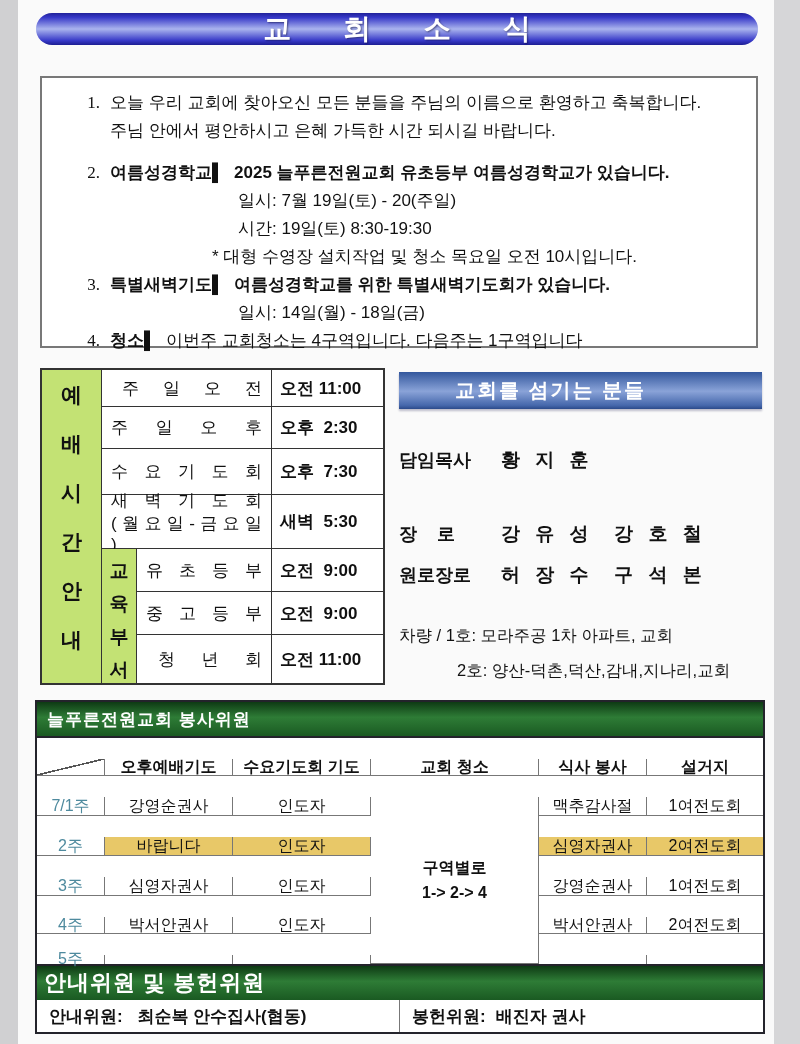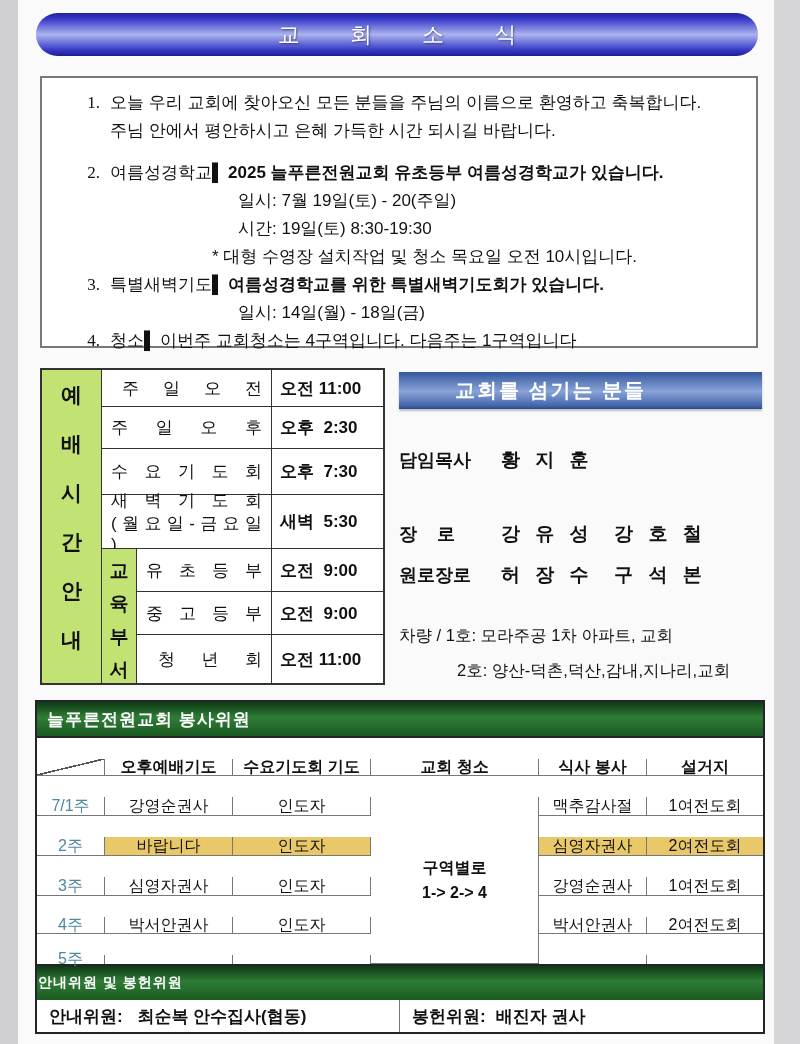--- a/index.html
+++ b/index.html
@@ -7,37 +7,37 @@
     width:800px;height:1044px;position:relative;overflow:hidden;
     background:#fafafa;color:#111;
     font-family:"Liberation Sans","DejaVu Sans",sans-serif;
   }
   .strip{position:absolute;top:0;height:1044px;}
   .strip-left{left:0;width:18px;background:#d0d0d2;}
   .strip-right{right:0;width:26px;background:#d6d6d8;}
 
   
   .header-pill{
-    position:absolute;left:36px;top:13px;width:722px;height:43px;
+    position:absolute;left:36px;top:13px;width:722px;height:32px;
     border-radius:24px;
     background:linear-gradient(180deg,#20219a 0%,#3739c8 14%,#aab4ee 50%,#3739c8 86%,#1c1d92 100%);
     display:flex;align-items:center;justify-content:center;
-    color:#fff;font-size:22px;font-weight:normal;letter-spacing:22px;text-indent:22px;
+    color:#fff;font-size:28px;font-weight:bold;letter-spacing:22px;text-indent:22px;
     text-shadow:1px 1px 2px rgba(0,0,40,.5);
   }
 
   
   .notice-box{
     position:absolute;left:40px;top:76px;width:718px;height:272px;box-sizing:border-box;
     background:#fff;border:2px solid #787878;
     padding:11px 12px 0 22px;font-size:17px;line-height:28px;
   }
   .n-item{display:flex;}
   .n-no{width:36px;flex:none;text-align:right;padding-right:10px;font-family:"Liberation Serif","DejaVu Serif",serif;}
-  .n-lead{font-weight:normal;margin-right:4px;}
+  .n-lead{font-weight:bold;margin-right:10px;}
   .n-bold{font-weight:bold;}
   .n-sub{margin-left:174px;}
   .n-sub-star{margin-left:148px;}
   .mt{margin-top:14px;}
 
   
   .worship{
     position:absolute;left:40px;top:368px;width:345px;height:317px;box-sizing:border-box;
     display:grid;grid-template-columns:60px 35px 135px 1fr;
     grid-template-rows:37px 42px 46px 54px 43px 43px 1fr;
@@ -86,22 +86,22 @@
   .c-grid > div{border-right:1px solid #777;border-bottom:1px solid #777;
     display:flex;align-items:center;justify-content:center;font-size:16px;box-sizing:border-box;margin-top:21px;}
   .c-grid > .nor{border-right:none;}
   .c-grid > .nob{border-bottom:none;}
   .c-h{font-weight:bold;font-size:17px;}
   .c-corner{background-image:linear-gradient(to bottom right,
       transparent calc(50% - 0.8px),#555 calc(50% - 0.8px),#555 calc(50% + 0.8px),transparent calc(50% + 0.8px));}
   .c-week{color:#4e8a9e;font-size:17px;}
   .c-clean{grid-row:2/7;grid-column:4/5;flex-direction:column;font-weight:bold;font-size:17px;line-height:25px;}
   .hl{background:#e8c868;}
-  .u-bar{height:34px;box-sizing:border-box;color:#fff;font-weight:bold;font-size:14px;
-    display:flex;align-items:center;padding-left:1px;letter-spacing:1px;
+  .u-bar{height:34px;box-sizing:border-box;color:#fff;font-weight:bold;font-size:22px;
+    display:flex;align-items:center;padding-left:7px;letter-spacing:1px;
     background:linear-gradient(180deg,#0e3a14 0%,#2e7c36 45%,#1a5a22 100%);
     border-left:2px solid #23232b;border-right:2px solid #23232b;}
   .u-row{display:grid;grid-template-columns:1fr 1fr;height:34px;box-sizing:border-box;
     background:#fff;border:2px solid #23232b;border-top:none;}
   .u-cell{display:flex;align-items:center;padding-left:12px;font-size:17px;border-right:1px solid #777;}
   .u-cell.last{border-right:none;}
   .u-lab{font-weight:bold;margin-right:10px;white-space:pre;}
   .u-val{font-weight:bold;}
 </style>
 </head>

